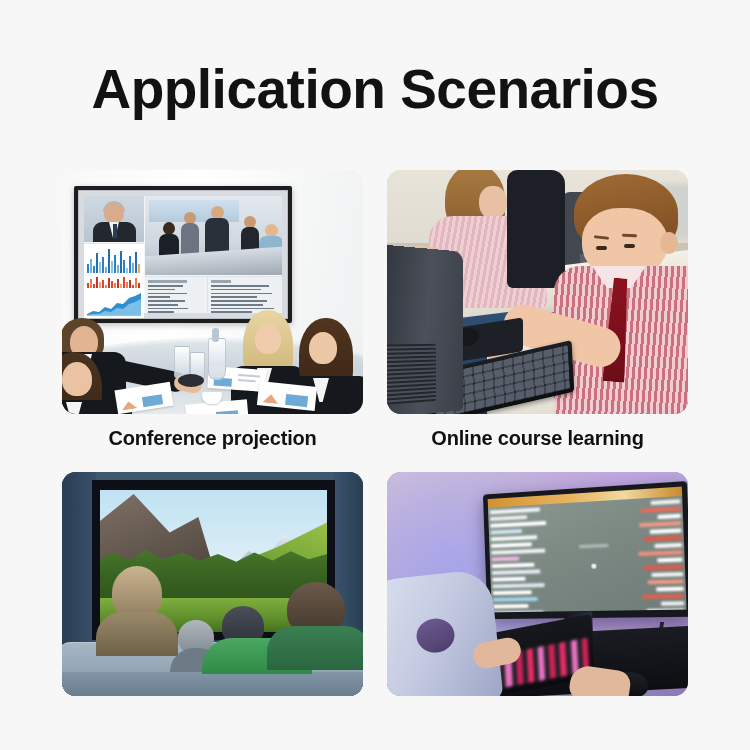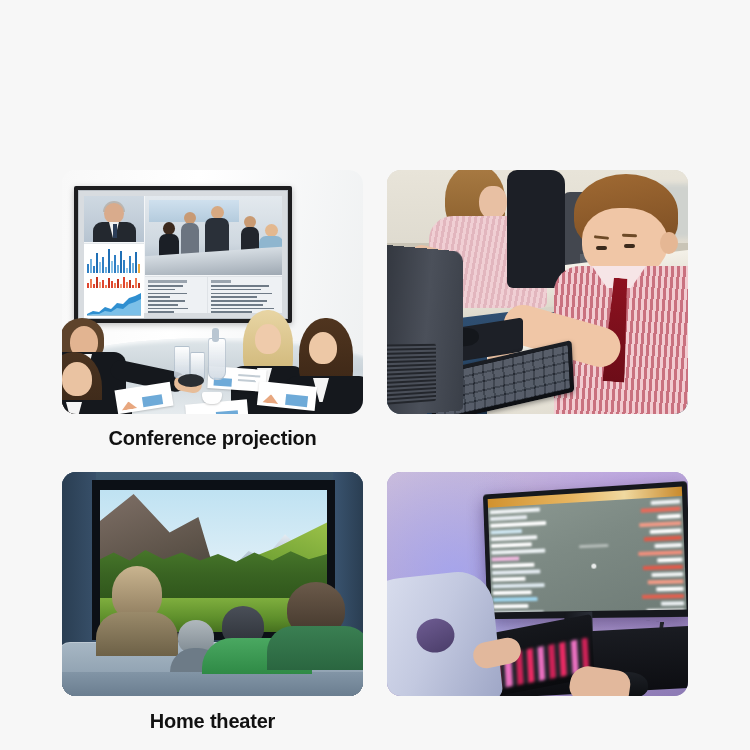--- a/index.html
+++ b/index.html
@@ -436,20 +436,21 @@
     position:absolute;right:40px;bottom:-2px;width:40px;height:26px;
     background:linear-gradient(180deg,#1d2026,#0c0e11);
     border-radius:50% 50% 40% 40%;
   }
 </style>
 </head>
 <body>
 
 <div class="page">
 
+  <div class="page-title">Application Scenarios</div>
 
   <div class="grid">
 
     <div class="row">
 
       <div class="cell">
         <div class="photo conf">
           <div class="wall"></div>
 
           <div class="screen-frame">
@@ -668,20 +669,21 @@
 
           <div class="mousepad"></div>
           <div class="mouse"></div>
           <div class="keyboard">
             <div class="keys"></div>
           </div>
           <div class="monitor">
             <div class="vents"></div>
           </div>
         </div>
+        <div class="caption">Online course learning</div>
       </div>
     </div>
 
     <div class="row row2">
 
       <div class="cell">
         <div class="photo tall ht">
           <div class="room"></div>
           <div class="wall-l"></div>
           <div class="wall-r"></div>
@@ -715,21 +717,20 @@
           <div class="sil" style="left:146px;bottom:24px;width:74px;height:66px;">
             <div class="head" style="left:14px;top:0;width:42px;height:40px;background:linear-gradient(180deg,#4a4f58,#2d3138);"></div>
             <div class="shoulder" style="left:-6px;top:32px;width:110px;height:36px;background:linear-gradient(180deg,#4aa861,#2f8a46);border-radius:30px 30px 0 0;"></div>
           </div>
 
           <div class="sil" style="right:-4px;bottom:30px;width:92px;height:84px;">
             <div class="head" style="left:12px;top:0;width:58px;height:54px;background:linear-gradient(180deg,#6b5a4a,#43372c);"></div>
             <div class="shoulder" style="left:-8px;top:44px;width:104px;height:44px;background:linear-gradient(180deg,#3a7f52,#2a6640);"></div>
           </div>
         </div>
-        <div class="caption cap-ht">Home theater</div>
       </div>
 
       <div class="cell">
         <div class="photo tall game">
           <div class="room"></div>
           <div class="beam"></div>
 
           <div class="mon-outer">
             <div class="mon-screen">
               <div class="topbar"></div>

